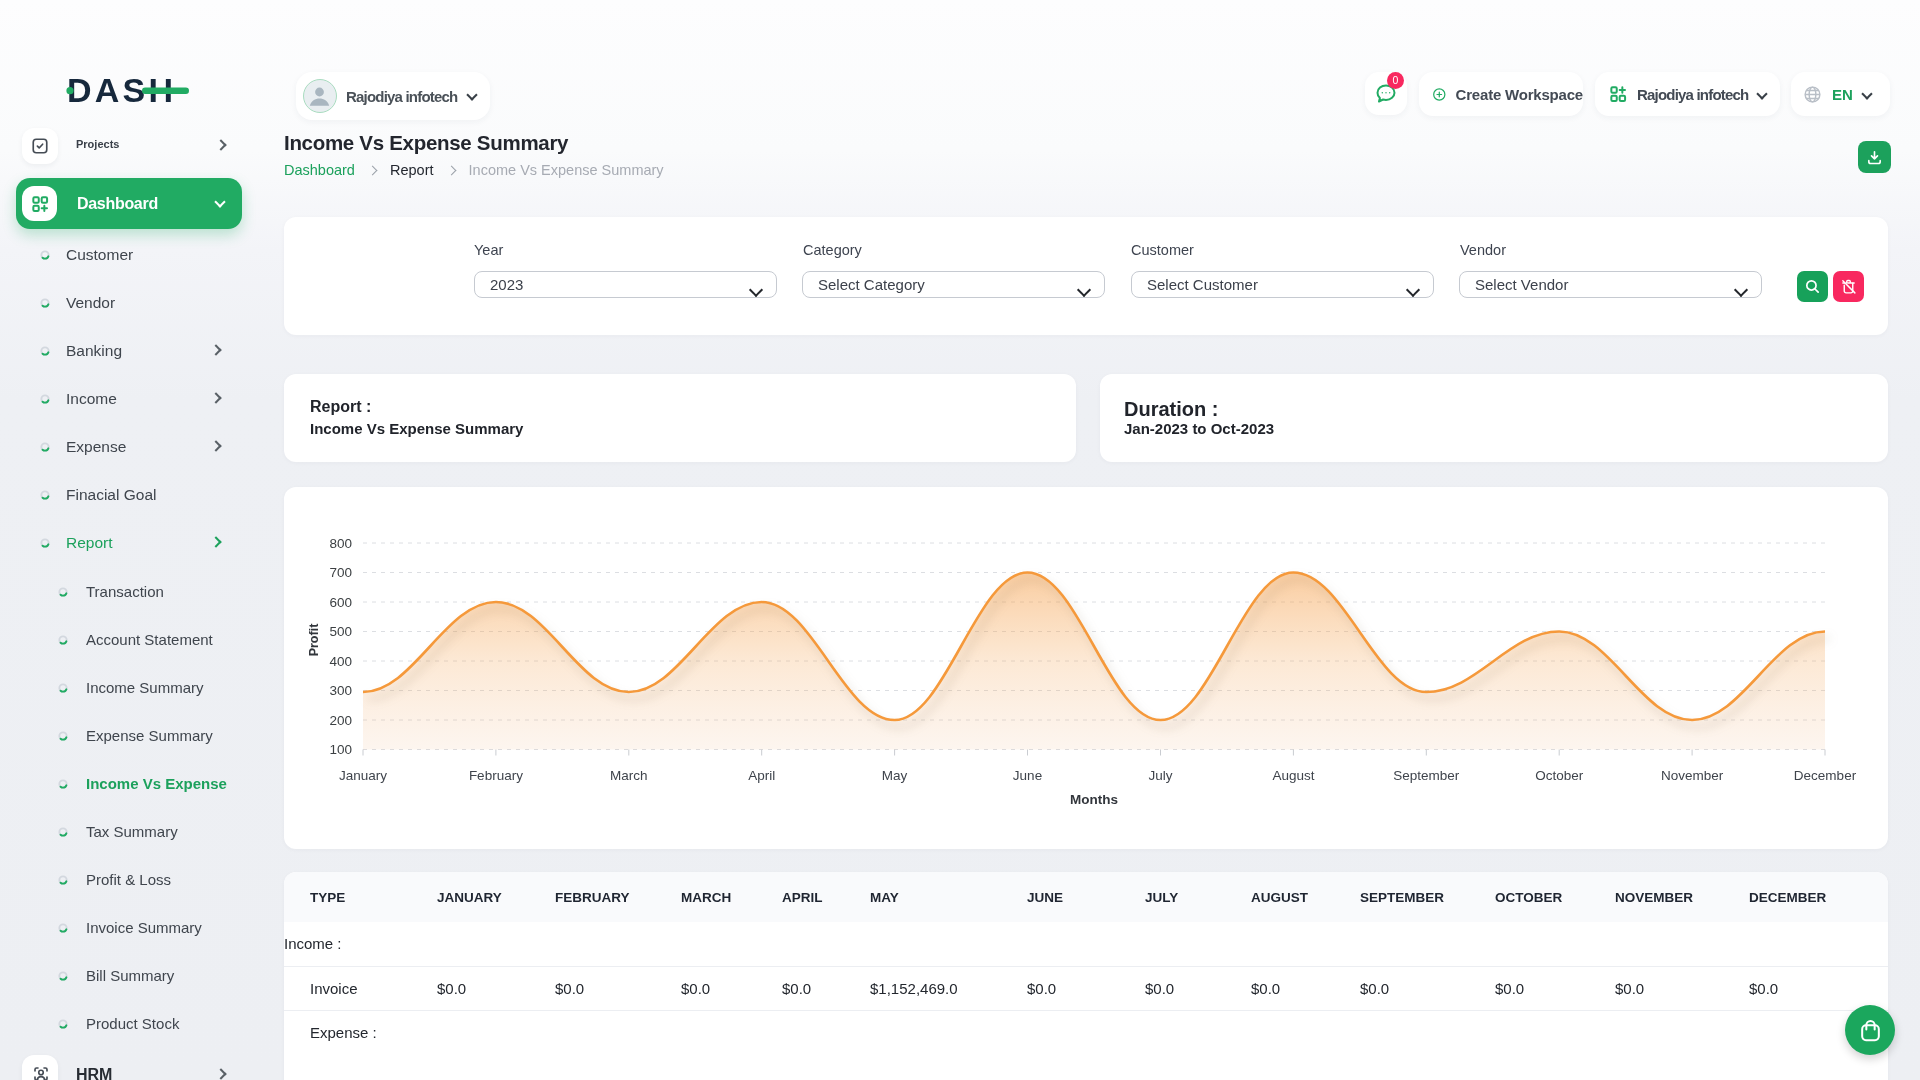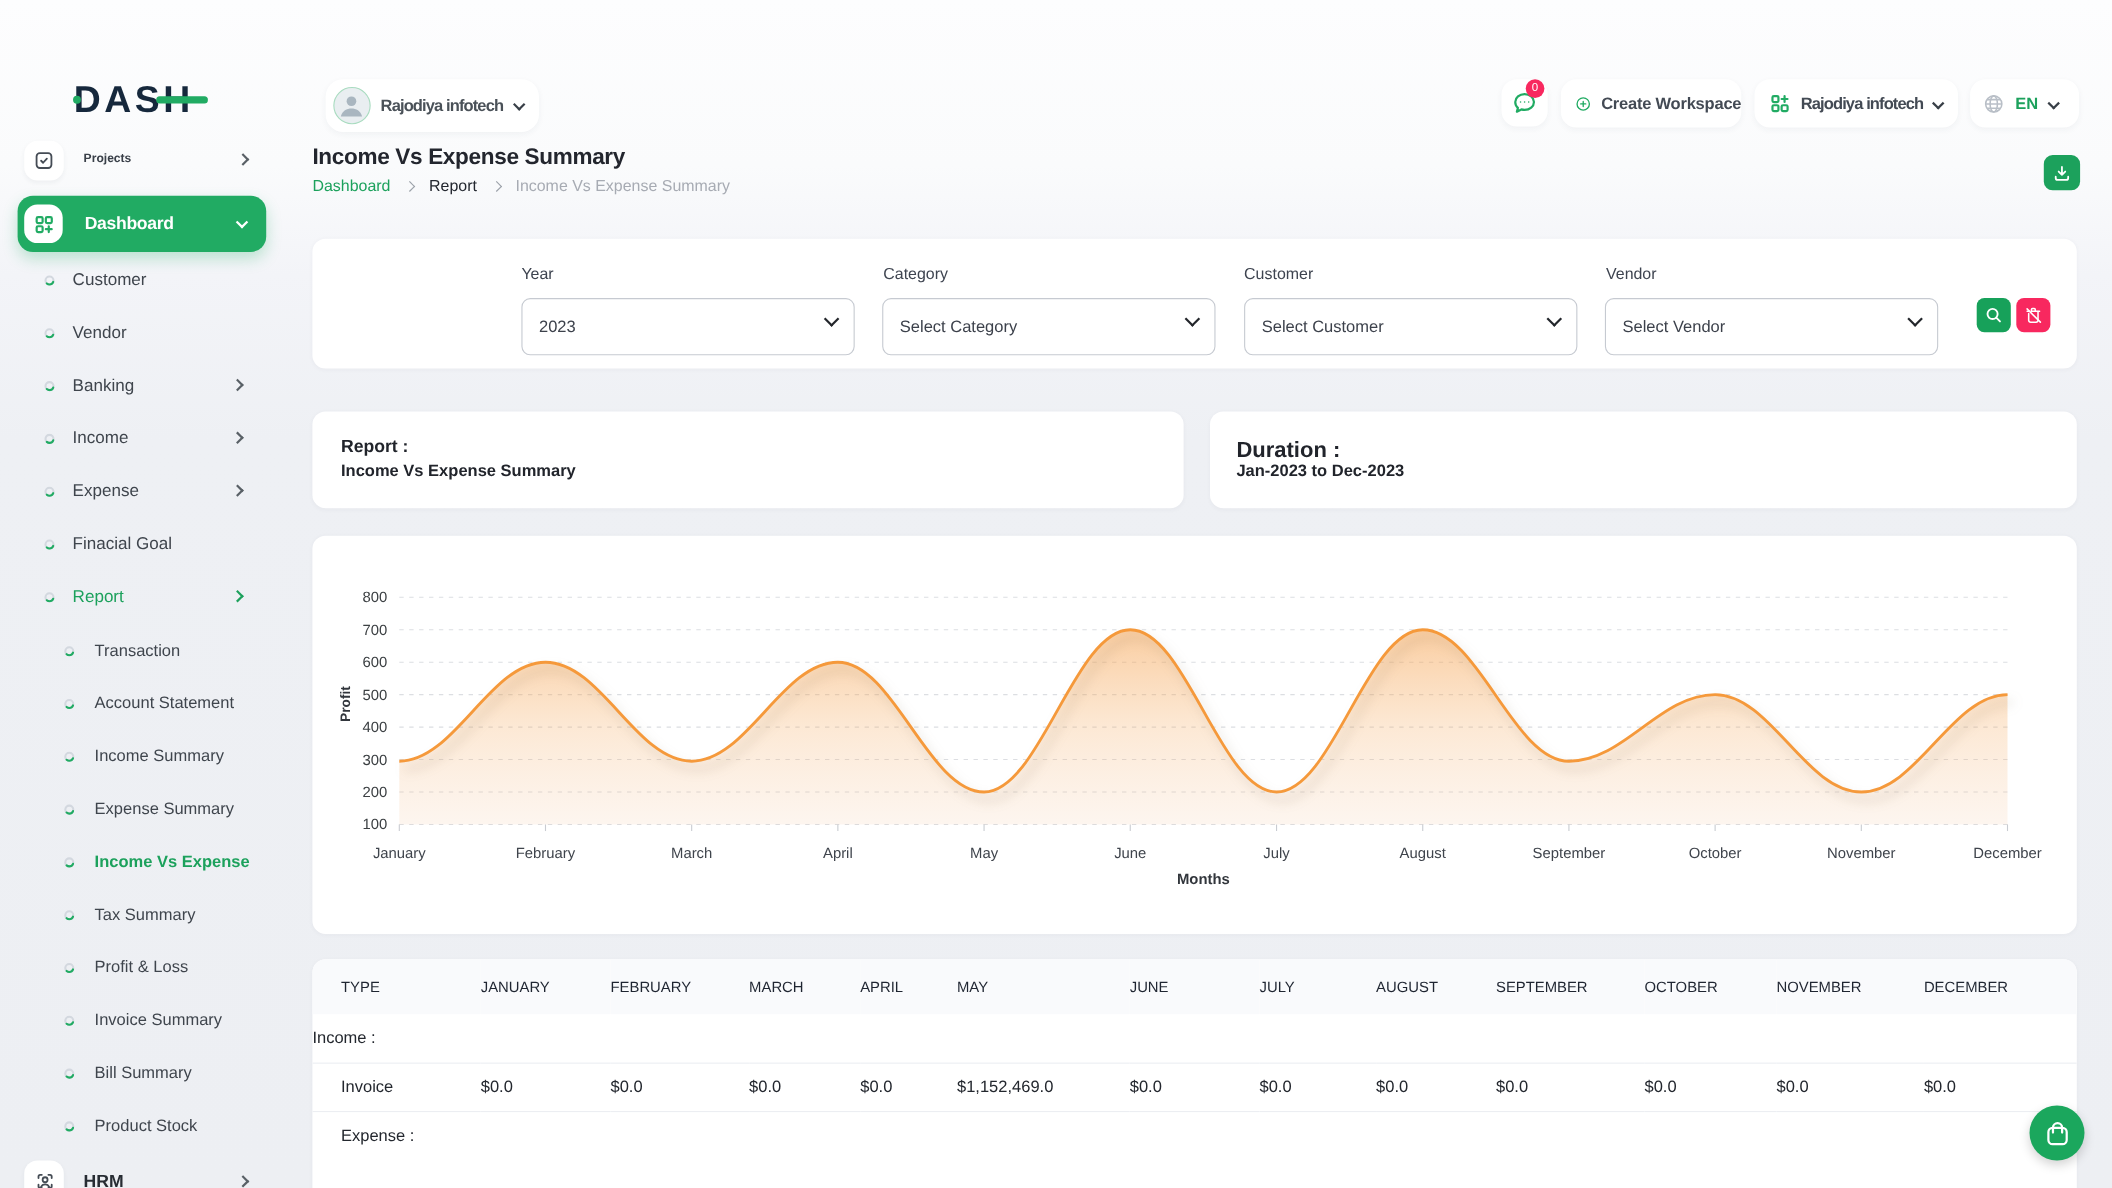--- a/index.html
+++ b/index.html
@@ -9,26 +9,26 @@
 .card{position:absolute;background:#fff;border-radius:12px;box-shadow:0 1px 4px rgba(40,50,70,.04)}
 .pill{position:absolute;background:#fff;border-radius:14px;box-shadow:0 2px 6px rgba(40,50,70,.05);display:flex;align-items:center;white-space:nowrap}
 .chevd{display:inline-block;width:9px;height:9px;border-right:2px solid #383f47;border-bottom:2px solid #383f47;transform:rotate(45deg)}
 .mitem{position:absolute;left:0;width:256px;height:48px;display:flex;align-items:center;color:#3f454d;font-size:15.5px}
 .mitem .txt{position:absolute;left:66px}
 .sitem .txt{position:absolute;left:86px;font-size:15px}
 .ring{position:absolute;left:40px;top:50%;margin-top:-5px;width:10px;height:10px}
 .sitem .ring{left:58px}
 .mchev{position:absolute;left:212px;top:50%;margin-top:-5px;width:8px;height:8px;border-right:2px solid #596066;border-top:2px solid #596066;transform:rotate(45deg)}
 select{appearance:none;-webkit-appearance:none;background:#fff;border:1px solid #c6cad1;border-radius:8px;font-family:"Liberation Sans",sans-serif;font-size:15px;color:#3c414b;padding-left:15px}
-.selwrap{position:absolute;width:303px;height:52px}
+.selwrap{position:absolute;width:303px;height:27px}
 .selwrap select{width:100%;height:100%}
 .selwrap:after{content:"";position:absolute;right:16px;top:14px;width:8px;height:8px;border-right:2px solid #23262b;border-bottom:2px solid #23262b;transform:rotate(45deg);pointer-events:none}
 .flabel{position:absolute;font-size:14.5px;color:#3e4450}
 table{border-collapse:collapse;table-layout:fixed;width:1604px}
-th{font-size:13.5px;color:#1f2531;text-align:left;font-weight:normal}
+th{font-size:13.5px;color:#1f2531;text-align:left;font-weight:bold}
 td{font-size:15px;color:#23272e}
 </style>
 </head>
 <body>
 
 <div class="abs" id="logo" style="left:66px;top:72px;width:150px;height:36px">
 <svg width="150" height="36" viewBox="0 0 150 36">
 <text x="1" y="29.5" font-family="Liberation Sans" font-size="34" font-weight="bold" letter-spacing="3.2" fill="#16283c">DASH</text>
 <rect x="76" y="15.5" width="47" height="6.5" rx="3.2" fill="#21ab63"></rect>
 <circle cx="4" cy="18.7" r="3.6" fill="#21ab63"></circle>
@@ -279,21 +279,21 @@
       <path d="M6 10v8.5A2.5 2.5 0 0 0 8.5 21h7a2.5 2.5 0 0 0 2.5-2.5V7.5"></path>
       <path d="M4 4l17 17"></path>
     </svg>
 </div>
 
 <div class="card" style="left:284px;top:374px;width:792px;height:88px"></div>
 <div class="abs" style="left:310px;top:398px;font-size:16px;font-weight:bold;color:#21242b">Report :</div>
 <div class="abs" style="left:310px;top:420px;font-size:15px;font-weight:bold;color:#21242b">Income Vs Expense Summary</div>
 <div class="card" style="left:1100px;top:374px;width:788px;height:88px"></div>
 <div class="abs" style="left:1124px;top:398px;font-size:20px;font-weight:bold;color:#21242b">Duration :</div>
-<div class="abs" style="left:1124px;top:420px;font-size:15px;font-weight:bold;color:#21242b">Jan-2023 to Dec-2023</div>
+<div class="abs" style="left:1124px;top:420px;font-size:15px;font-weight:bold;color:#21242b">Jan-2023 to Oct-2023</div>
 
 <div class="card" style="left:284px;top:487px;width:1604px;height:362px"></div>
 <svg class="abs" style="left:284px;top:487px" width="1604" height="362" viewBox="0 0 1604 362">
   <defs>
     <linearGradient id="ag" x1="0" y1="0" x2="0" y2="1">
       <stop offset="0" stop-color="#f59b42" stop-opacity="0.50"></stop>
       <stop offset="0.5" stop-color="#f5a95c" stop-opacity="0.26"></stop>
       <stop offset="1" stop-color="#f0b583" stop-opacity="0.13"></stop>
     </linearGradient>
   </defs>

